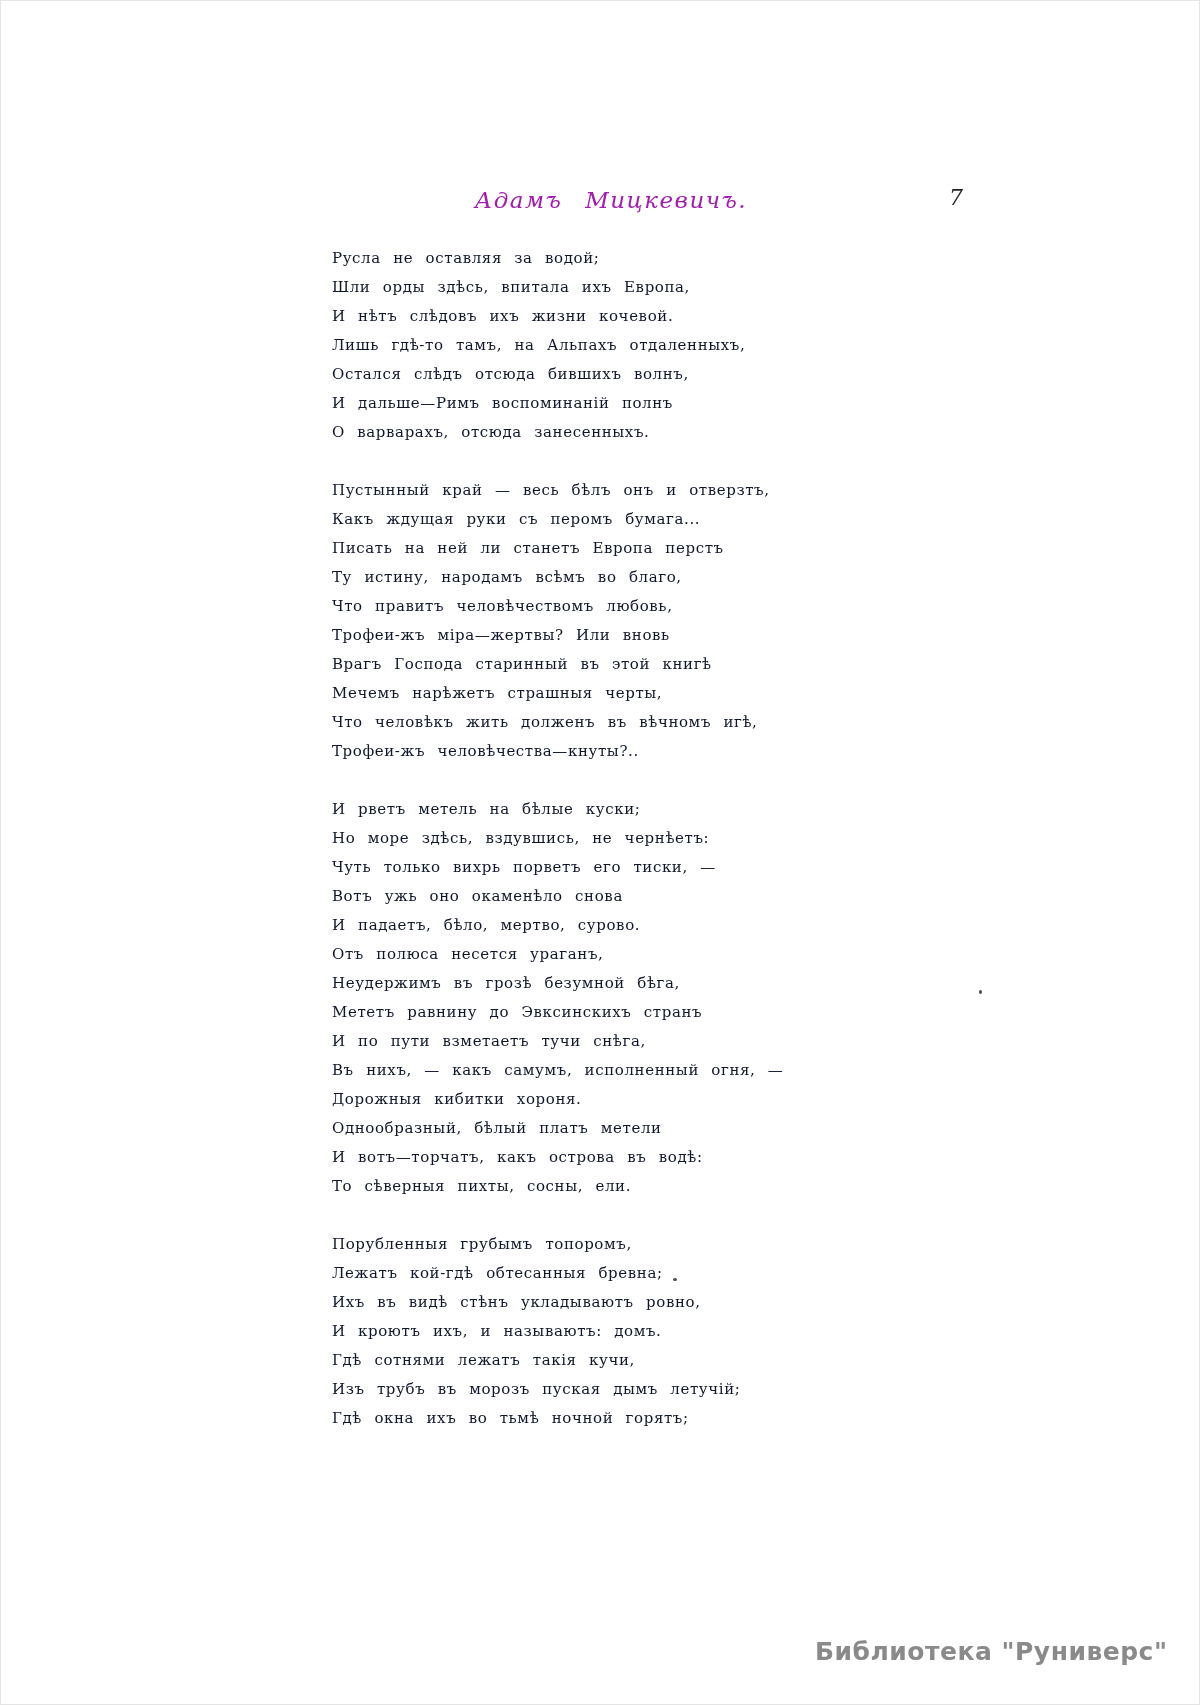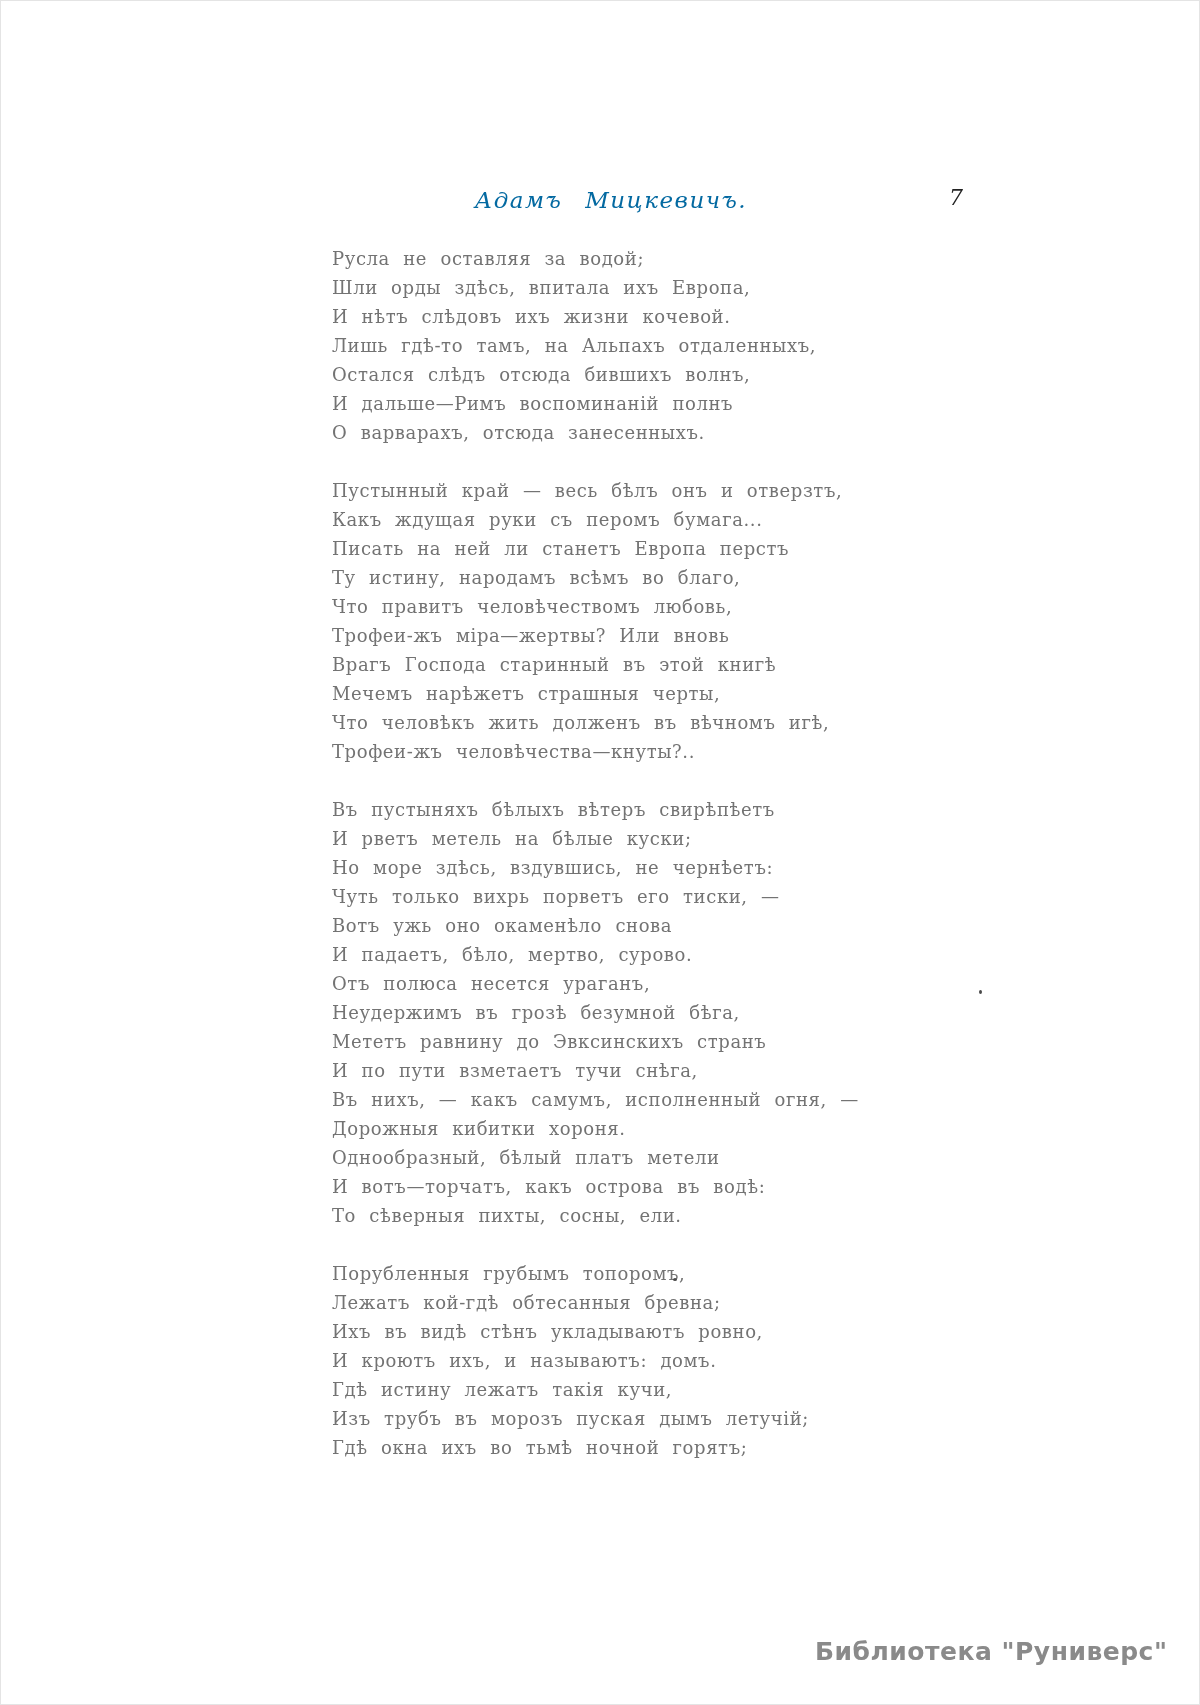--- a/index.html
+++ b/index.html
@@ -21,21 +21,21 @@
   .running-head {
     position: absolute;
     top: 186px;
     left: 330px;
     width: 560px;
     text-align: center;
     font-style: italic;
     font-size: 23px;
     letter-spacing: 1.5px;
     word-spacing: 14px;
-    color: #0369a1;
+    color: #a21caf;
   }
   .page-number {
     position: absolute;
     top: 184px;
     left: 948px;
     font-size: 22px;
     font-style: italic;
     color: #222222;
   }
   .poem {
@@ -47,25 +47,25 @@
   .stanza {
     margin: 0 0 29px 0;
     padding: 0;
   }
   .stanza:last-child {
     margin-bottom: 0;
   }
   .line {
     height: 29px;
     line-height: 29px;
-    font-size: 18px;
+    font-size: 15px;
     letter-spacing: 0.6px;
     word-spacing: 7px;
     white-space: nowrap;
-    color: #737373;
+    color: #0f172a;
   }
   .watermark {
     position: absolute;
     top: 1636px;
     left: 814px;
     font-family: "DejaVu Sans", "Liberation Sans", sans-serif;
     font-weight: 700;
     font-size: 25px;
     letter-spacing: 0.5px;
     color: #8a8a8a;
@@ -106,21 +106,20 @@
       <div class="line">Ту истину, народамъ всѣмъ во благо,</div>
       <div class="line">Что правитъ человѣчествомъ любовь,</div>
       <div class="line">Трофеи-жъ міра—жертвы? Или вновь</div>
       <div class="line">Врагъ Господа старинный въ этой книгѣ</div>
       <div class="line">Мечемъ нарѣжетъ страшныя черты,</div>
       <div class="line">Что человѣкъ жить долженъ въ вѣчномъ игѣ,</div>
       <div class="line">Трофеи-жъ человѣчества—кнуты?..</div>
     </div>
 
     <div class="stanza">
-      <div class="line">Въ пустыняхъ бѣлыхъ вѣтеръ свирѣпѣетъ</div>
       <div class="line">И рветъ метель на бѣлые куски;</div>
       <div class="line">Но море здѣсь, вздувшись, не чернѣетъ:</div>
       <div class="line">Чуть только вихрь порветъ его тиски, —</div>
       <div class="line">Вотъ ужь оно окаменѣло снова</div>
       <div class="line">И падаетъ, бѣло, мертво, сурово.</div>
       <div class="line">Отъ полюса несется ураганъ,</div>
       <div class="line">Неудержимъ въ грозѣ безумной бѣга,</div>
       <div class="line">Мететъ равнину до Эвксинскихъ странъ</div>
       <div class="line">И по пути взметаетъ тучи снѣга,</div>
       <div class="line">Въ нихъ, — какъ самумъ, исполненный огня, —</div>
@@ -128,21 +127,21 @@
       <div class="line">Однообразный, бѣлый платъ метели</div>
       <div class="line">И вотъ—торчатъ, какъ острова въ водѣ:</div>
       <div class="line">То сѣверныя пихты, сосны, ели.</div>
     </div>
 
     <div class="stanza">
       <div class="line">Порубленныя грубымъ топоромъ,</div>
       <div class="line">Лежатъ кой-гдѣ обтесанныя бревна;</div>
       <div class="line">Ихъ въ видѣ стѣнъ укладываютъ ровно,</div>
       <div class="line">И кроютъ ихъ, и называютъ: домъ.</div>
-      <div class="line">Гдѣ истину лежатъ такія кучи,</div>
+      <div class="line">Гдѣ сотнями лежатъ такія кучи,</div>
       <div class="line">Изъ трубъ въ морозъ пуская дымъ летучій;</div>
       <div class="line">Гдѣ окна ихъ во тьмѣ ночной горятъ;</div>
     </div>
 
   </div>
 
   <div class="speck speck-1"></div>
   <div class="speck speck-2"></div>
 
   <div class="watermark">Библиотека "Руниверс"</div>

